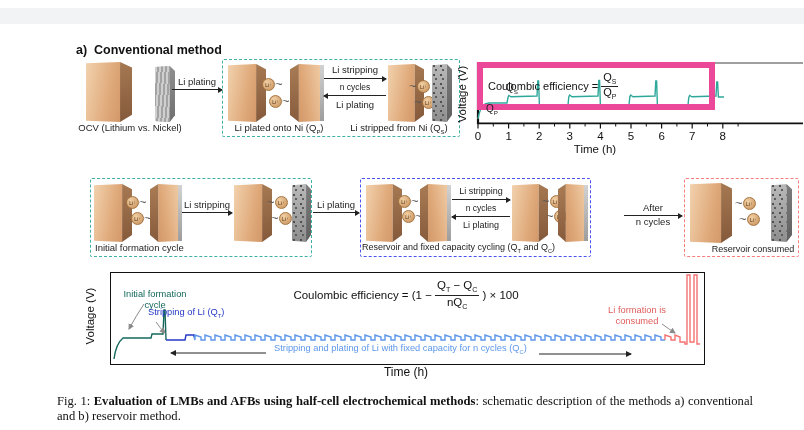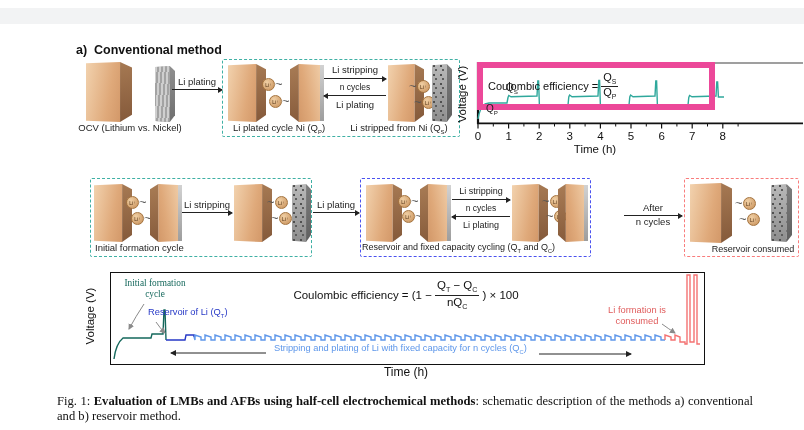--- a/index.html
+++ b/index.html
@@ -114,21 +114,21 @@
       <span class="sq">~</span>
       <span class="ball">Li⁺</span>
     </div>
   <div class="ionp" style="left:415px;top:96px;">
       <span class="sq">~</span>
       <span class="ball">Li⁺</span>
     </div>
   <div class="elec mottled" style="left:432px;top:64px;width:20px;height:58px;"></div>
 
   <div class="elabel center" style="left:50px;top:122px;width:160px;">OCV (Lithium vs. Nickel)</div>
-  <div class="elabel center" style="left:222px;top:122px;width:114px;"><span>Li plated cycle Ni (Q</span><sub>P</sub><span>)</span></div>
+  <div class="elabel center" style="left:222px;top:122px;width:114px;"><span>Li plated onto Ni (Q</span><sub>P</sub><span>)</span></div>
   <div class="elabel center" style="left:340px;top:122px;width:118px;"><span>Li stripped from Ni (Q</span><sub>S</sub><span>)</span></div>
 
   <div class="vlab" style="left:432px;top:88px;width:60px;">Voltage (V)</div>
   <svg id="svg-a" style="left:477px;top:62px;" width="327" height="84" viewBox="0 0 327 84">
       <line x1="0" y1="1" x2="326" y2="1" stroke="#9f9f9f" stroke-width="2"></line>
       <line x1="1" y1="0" x2="1" y2="62" stroke="#111" stroke-width="2.2"></line>
       <line x1="0" y1="61.4" x2="326" y2="61.4" stroke="#111" stroke-width="1.6"></line>
       <line x1="1" y1="62" x2="1" y2="66.5" stroke="#111" stroke-width="1.2"></line>
       <text x="1" y="78" text-anchor="middle" font-size="11.5" fill="#111">0</text>
       <line x1="16.3" y1="62" x2="16.3" y2="64.5" stroke="#111" stroke-width="1"></line>
@@ -271,25 +271,25 @@
     <path d="M3,86 C4,78 7,69 12,65 L40,65 L41,61 L52,61 L53,37 L54,37 L55,67" fill="none" stroke="#15685c" stroke-width="1.4"></path>
         <path d="M55,67 L74,67 L75,62 L83,62 L83,64" fill="none" stroke="#2638c6" stroke-width="1.4"></path>
         <path d="M83,64 L84,67 l0,-5 l6,2 l0,3 l4,0 l0,-5 l6,2 l0,3 l4,0 l0,-5 l6,2 l0,3 l4,0 l0,-5 l6,2 l0,3 l4,0 l0,-5 l6,2 l0,3 l4,0 l0,-5 l6,2 l0,3 l4,0 l0,-5 l6,2 l0,3 l4,0 l0,-5 l6,2 l0,3 l4,0 l0,-5 l6,2 l0,3 l4,0 l0,-5 l6,2 l0,3 l4,0 l0,-5 l6,2 l0,3 l4,0 l0,-5 l6,2 l0,3 l4,0 l0,-5 l6,2 l0,3 l4,0 l0,-5 l6,2 l0,3 l4,0 l0,-5 l6,2 l0,3 l4,0 l0,-5 l6,2 l0,3 l4,0 l0,-5 l6,2 l0,3 l4,0 l0,-5 l6,2 l0,3 l4,0 l0,-5 l6,2 l0,3 l4,0 l0,-5 l6,2 l0,3 l4,0 l0,-5 l6,2 l0,3 l4,0 l0,-5 l6,2 l0,3 l4,0 l0,-5 l6,2 l0,3 l4,0 l0,-5 l6,2 l0,3 l4,0 l0,-5 l6,2 l0,3 l4,0 l0,-5 l6,2 l0,3 l4,0 l0,-5 l6,2 l0,3 l4,0 l0,-5 l6,2 l0,3 l4,0 l0,-5 l6,2 l0,3 l4,0 l0,-5 l6,2 l0,3 l4,0 l0,-5 l6,2 l0,3 l4,0 l0,-5 l6,2 l0,3 l4,0 l0,-5 l6,2 l0,3 l4,0 l0,-5 l6,2 l0,3 l4,0 l0,-5 l6,2 l0,3 l4,0 l0,-5 l6,2 l0,3 l4,0 l0,-5 l6,2 l0,3 l4,0 l0,-5 l6,2 l0,3 l4,0 l0,-5 l6,2 l0,3 l4,0 l0,-5 l6,2 l0,3 l4,0 l0,-5 l6,2 l0,3 l4,0 l0,-5 l6,2 l0,3 l4,0 l0,-5 l6,2 l0,3 l4,0 l0,-5 l6,2 l0,3 l4,0 l0,-5 l6,2 l0,3 l4,0 l0,-5 l6,2 l0,3 l4,0 l0,-5 l6,2 l0,3 l4,0" fill="none" stroke="#5e97ea" stroke-width="1.4"></path>
         <path d="M554,67 L554,62 L560,64 L560,67 L564,67 L564,62 L569,64 L569,69 L574,69 L574,71 L576,71 L576,2 L579,2 L579,69 L583,69 L583,2 L586,2 L586,71 L589,71" fill="none" stroke="#f47272" stroke-width="1.4"></path>
         <path d="M33,31 Q25,43 18,56" fill="none" stroke="#8a8a8a" stroke-width="1" marker-end="url(#ah)"></path>
         <path d="M45,49 Q49,55 54,60" fill="none" stroke="#8a8a8a" stroke-width="1" marker-end="url(#ah)"></path>
         <path d="M551,51 Q558,56 564,60" fill="none" stroke="#8a8a8a" stroke-width="1" marker-end="url(#ah)"></path>
         <path d="M155,80 L60,80" fill="none" stroke="#222" stroke-width="1" marker-end="url(#ahb)"></path>
         <path d="M428,81 L520,81" fill="none" stroke="#222" stroke-width="1" marker-end="url(#ahb)"></path>
       </svg>
-    <div class="cblabel center" style="left:6px;top:5px;width:76px;color:#15685c;font-family:Liberation Serif, serif;">
+    <div class="cblabel center" style="left:6px;top:16px;width:76px;color:#15685c;">
       <div>Initial formation</div>
       <div>cycle</div>
     </div>
-    <div class="cblabel" style="left:37px;top:34px;color:#2638c6;"><span>Reservoir of Li (Q</span><sub>T</sub><span>)</span></div>
+    <div class="cblabel" style="left:37px;top:34px;color:#2638c6;"><span>Stripping of Li (Q</span><sub>T</sub><span>)</span></div>
     <div class="formula-b" style="left:160px;top:6px;width:270px;">
       <span>Coulombic efficiency = (1 − </span>
       <span class="frac">
         <span class="num"><span>Q</span><sub>T</sub><span> − Q</span><sub>C</sub></span>
         <span><span>nQ</span><sub>C</sub></span>
       </span>
       <span> ) × 100</span>
     </div>
     <div class="cblabel" style="left:163px;top:70px;color:#5e97ea;"><span>Stripping and plating of Li with fixed capacity for n cycles (Q</span><sub>C</sub><span>)</span></div>
     <div class="cblabel center" style="left:490px;top:32px;width:72px;color:#e05c5c;">

